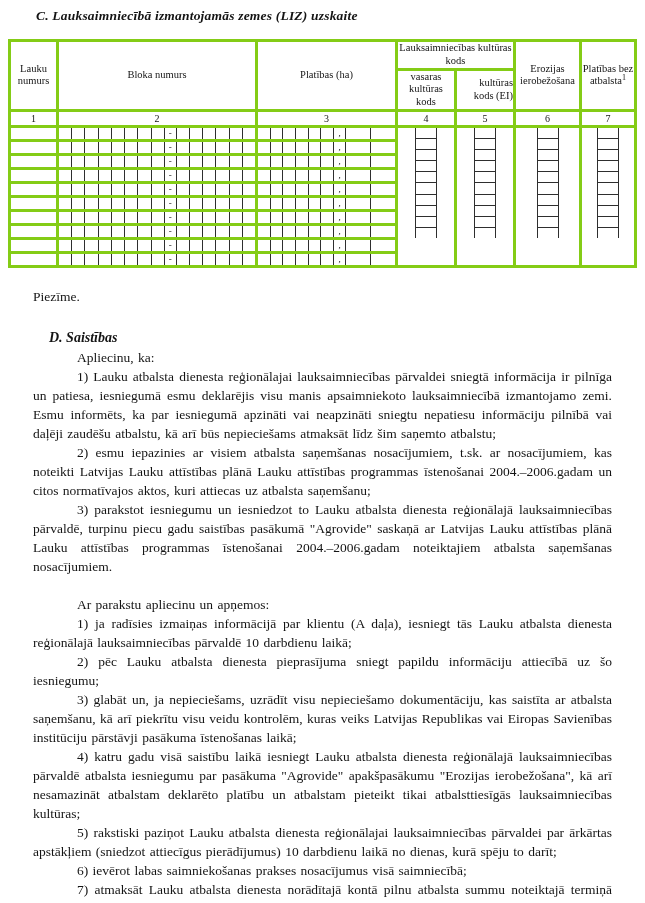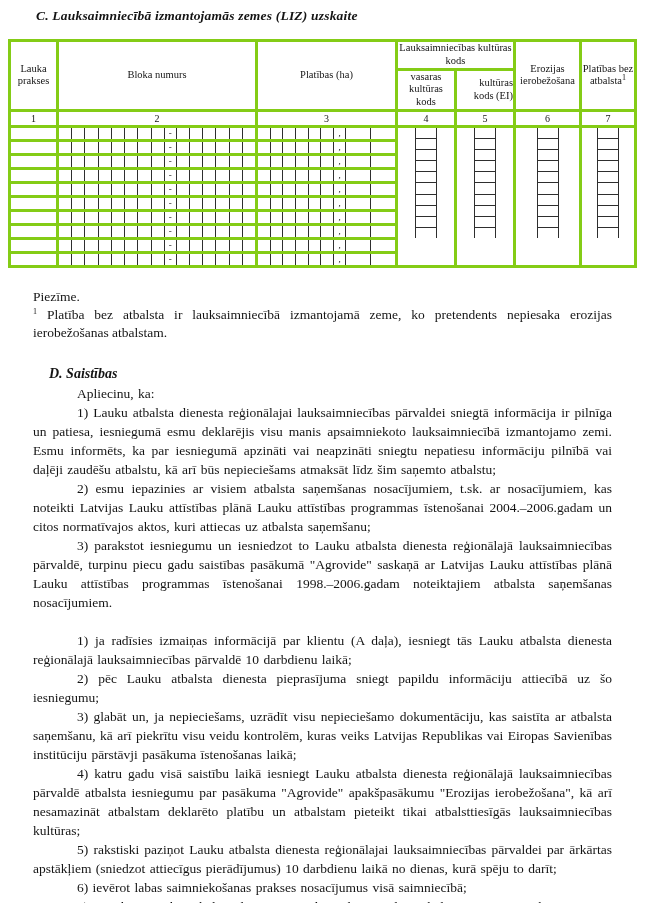--- a/index.html
+++ b/index.html
@@ -64,21 +64,21 @@
 </head>
 <body>
 
 <div class="page">
 
   <p class="doc-title">C. Lauksaimniecībā izmantojamās zemes (LIZ) uzskaite</p>
 
   <table class="liz">
     <tbody>
       <tr class="hdr hdr1">
-        <td class="c1" rowspan="2">Lauka prakses</td>
+        <td class="c1" rowspan="2">Lauku numurs</td>
         <td class="c2" rowspan="2">Bloka numurs</td>
         <td class="c3" rowspan="2">Platības (ha)</td>
         <td colspan="2">Lauksaimniecības kultūras kods</td>
         <td class="c6" rowspan="2">Erozijas ierobežošana</td>
         <td class="c7" rowspan="2"><span>Platības bez atbalsta</span><sup>1</sup></td>
       </tr>
       <tr class="hdr hdr2">
         <td class="c4">vasaras kultūras kods</td>
         <td class="c5">kultūras kods (EI)</td>
       </tr>
@@ -496,32 +496,32 @@
               <span class="bx wide"></span>
               <span class="bx wide"></span>
             </div>
           </td>
         </tr>
       </tbody>
   </table>
 
   <div class="note">
     <p class="note-label">Piezīme.</p>
-    <p class="note-body"><sup>1</sup><span> Platība bez atbalsta ir lauksaimniecībā izmantojamā zeme, ko pretendents nepiesaka erozijas ierobežošanas atbalstam.</span></p>
   </div>
 
   <p class="sec-d">D. Saistības</p>
 
   <p class="para">Apliecinu, ka:</p>
   <p class="para">1) Lauku atbalsta dienesta reģionālajai lauksaimniecības pārvaldei sniegtā informācija ir pilnīga un patiesa, iesniegumā esmu deklarējis visu manis apsaimniekoto lauksaimniecībā izmantojamo zemi. Esmu informēts, ka par iesniegumā apzināti vai neapzināti sniegtu nepatiesu informāciju pilnībā vai daļēji zaudēšu atbalstu, kā arī būs nepieciešams atmaksāt līdz šim saņemto atbalstu;</p>
   <p class="para">2) esmu iepazinies ar visiem atbalsta saņemšanas nosacījumiem, t.sk. ar nosacījumiem, kas noteikti Latvijas Lauku attīstības plānā Lauku attīstības programmas īstenošanai 2004.–2006.gadam un citos normatīvajos aktos, kuri attiecas uz atbalsta saņemšanu;</p>
-  <p class="para">3) parakstot iesniegumu un iesniedzot to Lauku atbalsta dienesta reģionālajā lauksaimniecības pārvaldē, turpinu piecu gadu saistības pasākumā "Agrovide" saskaņā ar Latvijas Lauku attīstības plānā Lauku attīstības programmas īstenošanai 1998.–2006.gadam noteiktajiem atbalsta saņemšanas nosacījumiem.</p>
+  <p class="para">3) parakstot iesniegumu un iesniedzot to Lauku atbalsta dienesta reģionālajā lauksaimniecības pārvaldē, turpinu piecu gadu saistības pasākumā "Agrovide" saskaņā ar Latvijas Lauku attīstības plānā Lauku attīstības programmas īstenošanai 2004.–2006.gadam noteiktajiem atbalsta saņemšanas nosacījumiem.</p>
 
   <div class="gap"></div>
 
+  <p class="para">Ar parakstu apliecinu un apņemos:</p>
   <p class="para">1) ja radīsies izmaiņas informācijā par klientu (A daļa), iesniegt tās Lauku atbalsta dienesta reģionālajā lauksaimniecības pārvaldē 10 darbdienu laikā;</p>
   <p class="para">2) pēc Lauku atbalsta dienesta pieprasījuma sniegt papildu informāciju attiecībā uz šo iesniegumu;</p>
   <p class="para">3) glabāt un, ja nepieciešams, uzrādīt visu nepieciešamo dokumentāciju, kas saistīta ar atbalsta saņemšanu, kā arī piekrītu visu veidu kontrolēm, kuras veiks Latvijas Republikas vai Eiropas Savienības institūciju pārstāvji pasākuma īstenošanas laikā;</p>
   <p class="para">4) katru gadu visā saistību laikā iesniegt Lauku atbalsta dienesta reģionālajā lauksaimniecības pārvaldē atbalsta iesniegumu par pasākuma "Agrovide" apakšpasākumu "Erozijas ierobežošana", kā arī nesamazināt atbalstam deklarēto platību un atbalstam pieteikt tikai atbalsttiesīgās lauksaimniecības kultūras;</p>
   <p class="para">5) rakstiski paziņot Lauku atbalsta dienesta reģionālajai lauksaimniecības pārvaldei par ārkārtas apstākļiem (sniedzot attiecīgus pierādījumus) 10 darbdienu laikā no dienas, kurā spēju to darīt;</p>
   <p class="para">6) ievērot labas saimniekošanas prakses nosacījumus visā saimniecībā;</p>
   <p class="para">7) atmaksāt Lauku atbalsta dienesta norādītajā kontā pilnu atbalsta summu noteiktajā termiņā pēc paziņojuma saņemšanas, ja tiek konstatēts, ka atbalsts ir saņemts nepamatoti, kā</p>
 
 </div>
 

